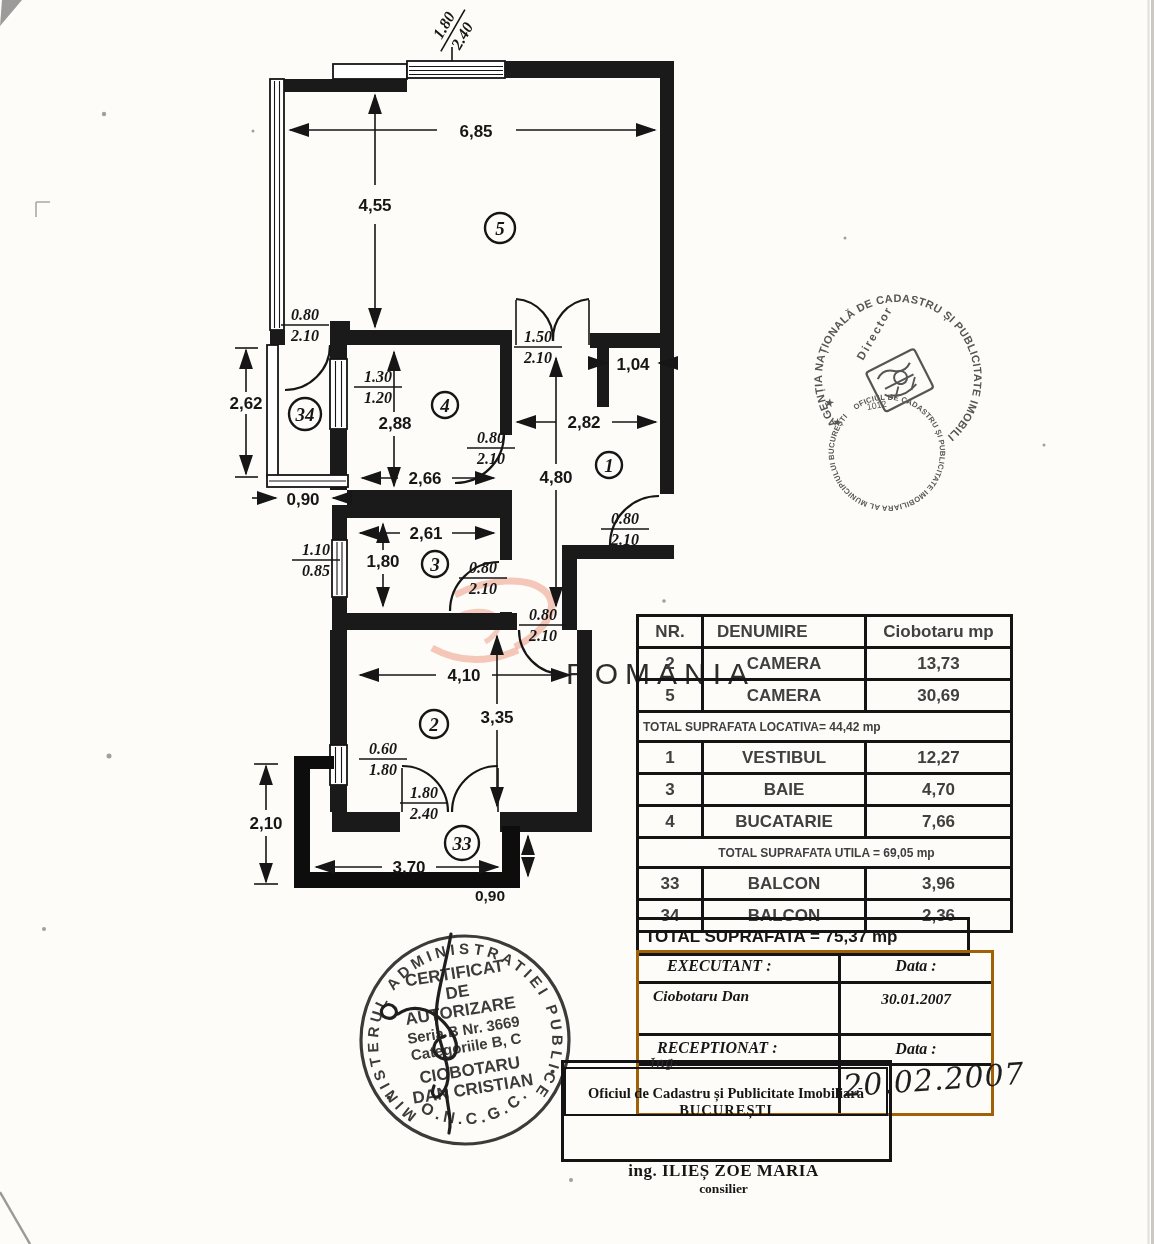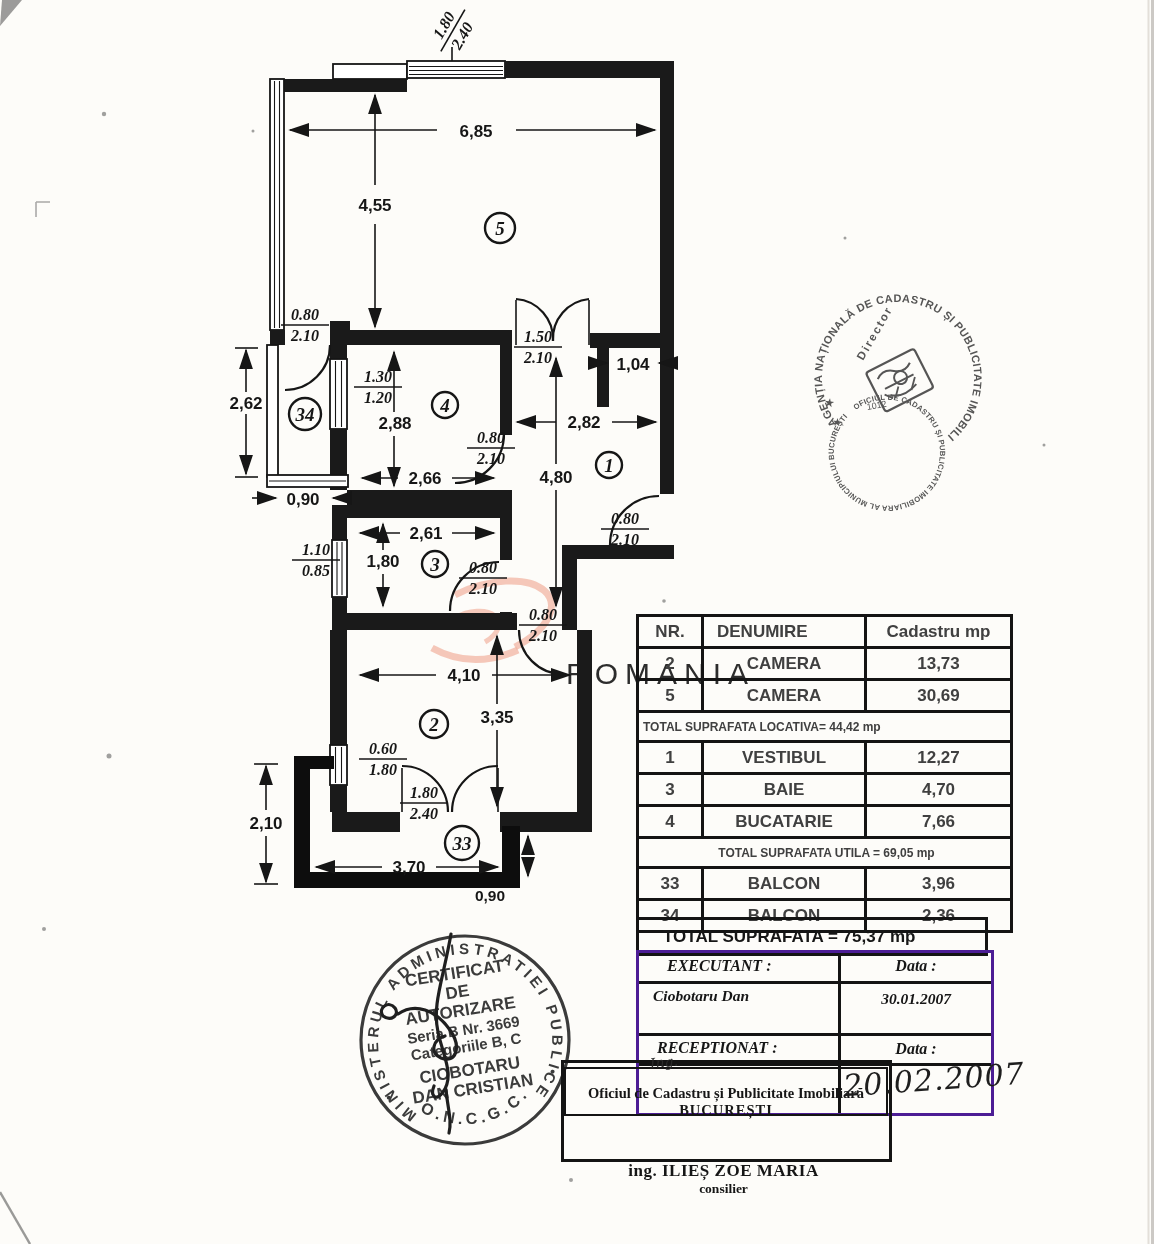--- a/index.html
+++ b/index.html
@@ -30,22 +30,22 @@
   .wm-text{font:500 30px "Liberation Sans",sans-serif;letter-spacing:7px;opacity:.9;}
 
   
   .areas-table{position:absolute;left:636px;top:614px;border-collapse:collapse;background:transparent;z-index:3;}
   .areas-table td{border:3px solid #141414;font:bold 17px "Liberation Sans",sans-serif;color:#404040;
                   text-align:center;padding:0;height:29px;}
   .areas-table td.name-h{text-align:left;padding-left:13px;}
   .areas-table td.band{text-align:left;padding-left:4px;font-size:12px;height:27px;}
   .c1{width:62px;} .c2{width:147px;} .c3{width:143px;}
   .total-box{position:absolute;left:636px;top:917px;width:322px;height:33px;border:3px solid #141414;
-             display:flex;align-items:center;padding-left:24px;font:bold 17px "Liberation Sans",sans-serif;z-index:3;}
-  .signoff{position:absolute;left:636px;top:950px;width:352px;height:160px;border:3px solid #4c1d95;
+             display:flex;align-items:center;padding-left:6px;font:bold 17px "Liberation Sans",sans-serif;z-index:3;}
+  .signoff{position:absolute;left:636px;top:950px;width:352px;height:160px;border:3px solid #a16207;
            font-family:"Liberation Serif",serif;z-index:3;display:flex;flex-direction:column;}
   .srow{display:flex;}
   .scl{width:202px;border-right:3px solid #141414;box-sizing:border-box;}
   .scr{flex:1;text-align:center;}
   .sr1{height:28px;border-bottom:3px solid #141414;}
   .sr2{height:49px;border-bottom:3px solid #141414;}
   .sr3{height:27px;border-bottom:3px solid #141414;}
   .sr4{flex:1;}
   .lab{font:italic bold 16px "Liberation Serif",serif;}
   .sr1 .scl .lab{display:block;padding:4px 0 0 28px;}
@@ -396,21 +396,21 @@
     <circle cx="571" cy="1180" r="2"></circle>
     <circle cx="1044" cy="445" r="1.5"></circle>
   </g>
 </svg>
 
 <table class="areas-table">
   <tbody>
         <tr>
     <td class="c1">NR.</td>
     <td class="c2 name-h">DENUMIRE</td>
-    <td class="c3">Cadastru mp</td>
+    <td class="c3">Ciobotaru mp</td>
   </tr>
   <tr>
     <td>2</td>
     <td>CAMERA</td>
     <td>13,73</td>
   </tr>
   <tr>
     <td>5</td>
     <td>CAMERA</td>
     <td>30,69</td>

